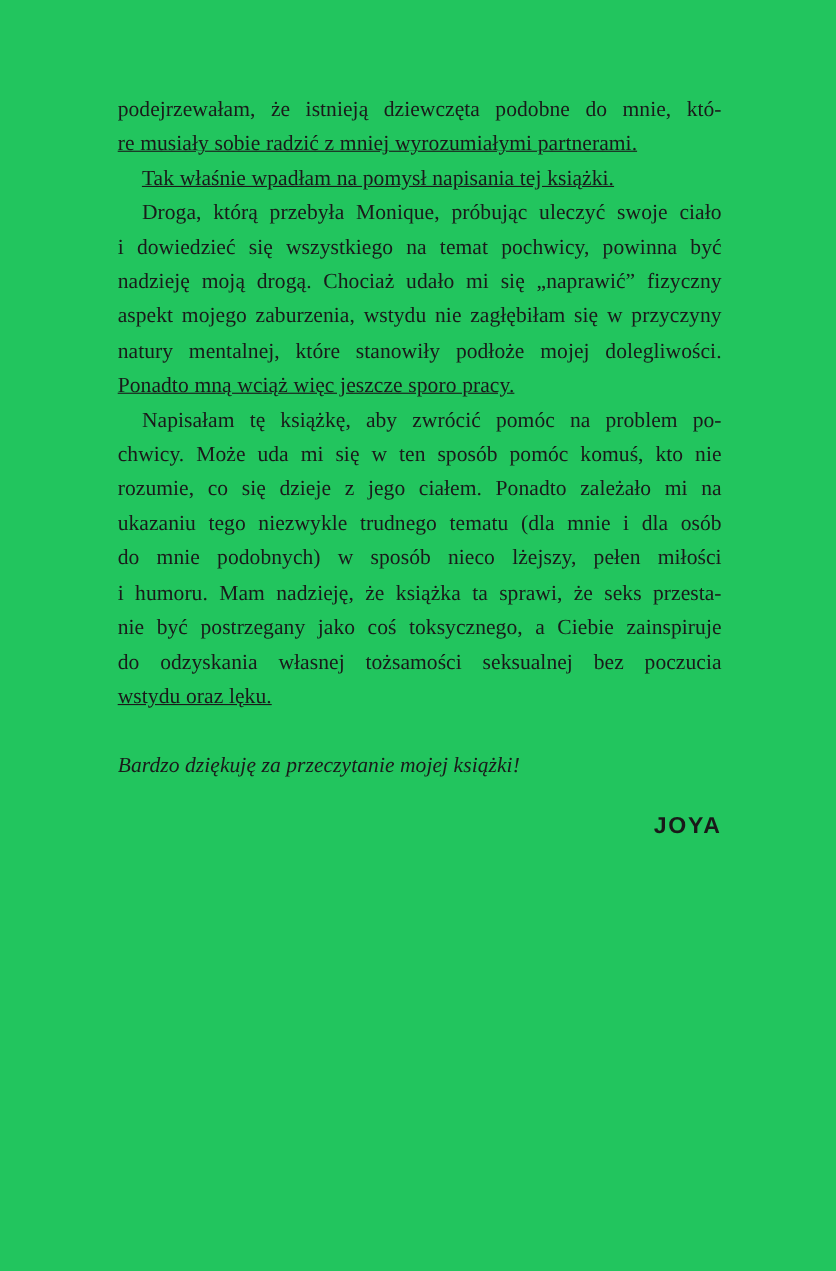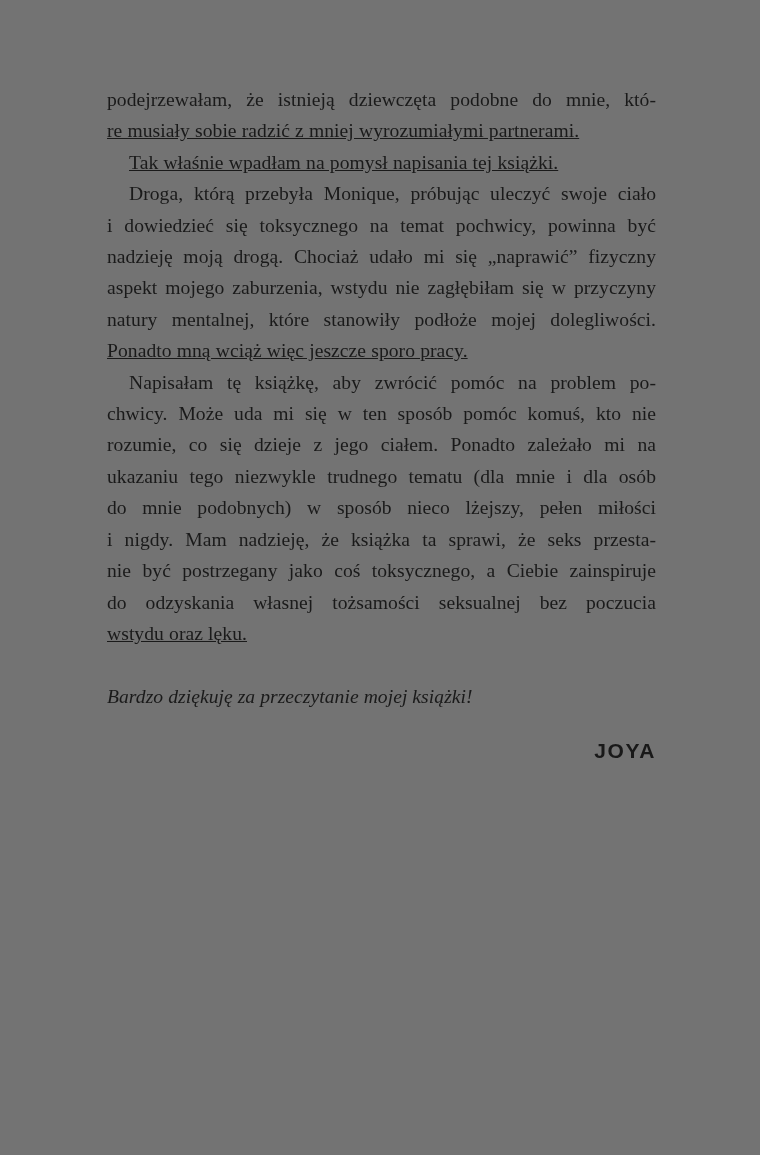--- a/index.html
+++ b/index.html
@@ -14,21 +14,21 @@
     position: relative;
     overflow: hidden;
     font-family: "Liberation Serif", "DejaVu Serif", serif;
     color: #1a1a1a;
     -webkit-font-smoothing: antialiased;
   }
 
   .page {
     position: absolute;
     inset: 0;
-    background: #737373;
+    background: #22c55e;
   }
 
   .text-block {
     position: absolute;
     left: 107px;
     top: 84px;
     width: 549px;
   }
 
   
@@ -97,34 +97,34 @@
       <span class="line">podejrzewałam, że istnieją dziewczęta podobne do mnie, któ-</span>
       <span class="line last">re musiały sobie radzić z mniej wyrozumiałymi partnerami.</span>
     </p>
 
     <p class="para">
       <span class="line ragged indent">Tak właśnie wpadłam na pomysł napisania tej książki.</span>
     </p>
 
     <p class="para">
       <span class="line indent">Droga, którą przebyła Monique, próbując uleczyć swoje ciało</span>
-      <span class="line">i dowiedzieć się toksycznego na temat pochwicy, powinna być</span>
+      <span class="line">i dowiedzieć się wszystkiego na temat pochwicy, powinna być</span>
       <span class="line">nadzieję moją drogą. Chociaż udało mi się „naprawić” fizyczny</span>
       <span class="line">aspekt mojego zaburzenia, wstydu nie zagłębiłam się w przyczyny</span>
       <span class="line">natury mentalnej, które stanowiły podłoże mojej dolegliwości.</span>
       <span class="line last">Ponadto mną wciąż więc jeszcze sporo pracy.</span>
     </p>
 
     <p class="para">
       <span class="line indent">Napisałam tę książkę, aby zwrócić pomóc na problem po-</span>
       <span class="line">chwicy. Może uda mi się w ten sposób pomóc komuś, kto nie</span>
       <span class="line">rozumie, co się dzieje z jego ciałem. Ponadto zależało mi na</span>
       <span class="line">ukazaniu tego niezwykle trudnego tematu (dla mnie i dla osób</span>
       <span class="line">do mnie podobnych) w sposób nieco lżejszy, pełen miłości</span>
-      <span class="line">i nigdy. Mam nadzieję, że książka ta sprawi, że seks przesta-</span>
+      <span class="line">i humoru. Mam nadzieję, że książka ta sprawi, że seks przesta-</span>
       <span class="line">nie być postrzegany jako coś toksycznego, a Ciebie zainspiruje</span>
       <span class="line">do odzyskania własnej tożsamości seksualnej bez poczucia</span>
       <span class="line last">wstydu oraz lęku.</span>
     </p>
 
     <p class="closing">Bardzo dziękuję za przeczytanie mojej książki!</p>
 
     <p class="signature">JOYA</p>
 
   </div>

